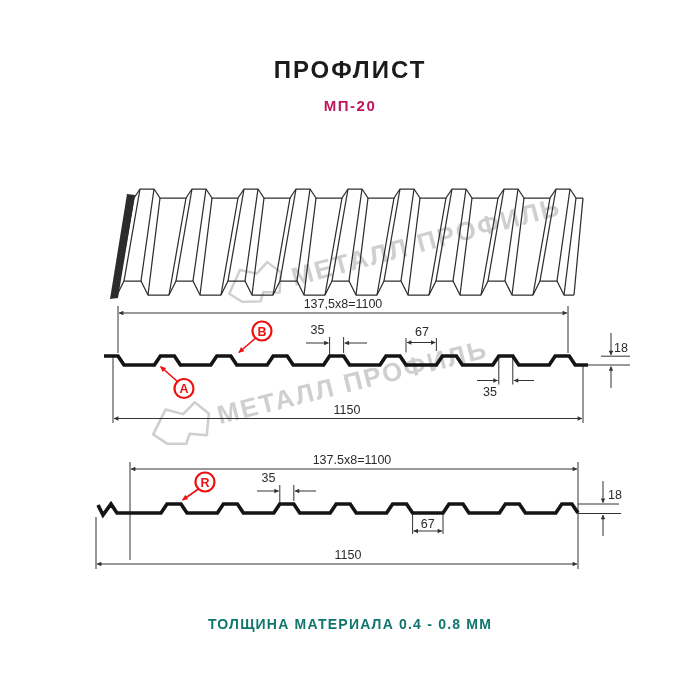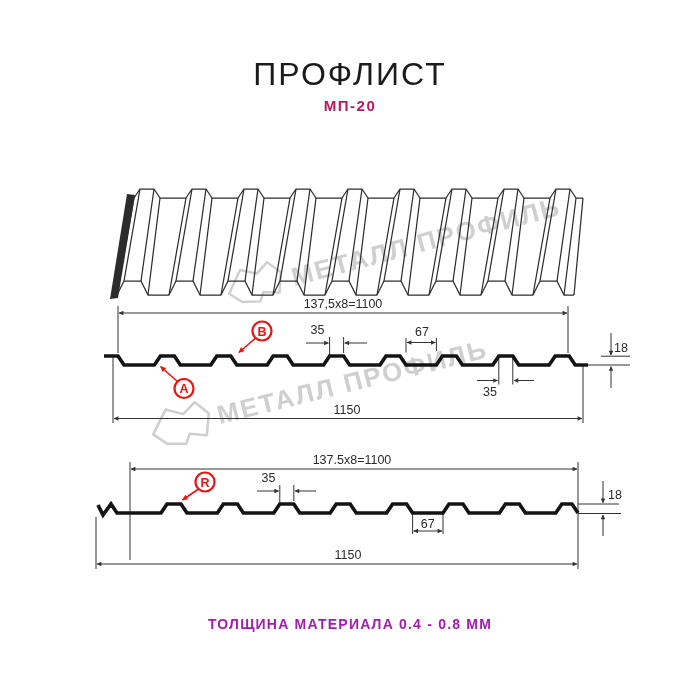--- a/index.html
+++ b/index.html
@@ -5,30 +5,30 @@
   html,body{margin:0;padding:0;}
   body{
     width:700px;height:700px;position:relative;overflow:hidden;
     background:#ffffff;
     font-family:"Liberation Sans", sans-serif;
   }
   .abs{position:absolute;}
   
   .title{
     left:0;top:56px;width:700px;text-align:center;
-    font-size:32px;font-weight:normal;letter-spacing:2px;color:#1b1b1b;
+    font-size:24px;font-weight:bold;letter-spacing:2px;color:#1b1b1b;
   }
   .subtitle{
     left:0;top:97px;width:700px;text-align:center;
     font-size:15px;font-weight:bold;letter-spacing:1.5px;color:#be185d;
   }
   
   .footer{
     left:0;top:616px;width:700px;text-align:center;
-    font-size:14px;font-weight:bold;letter-spacing:1.2px;color:#a21caf;
+    font-size:14px;font-weight:bold;letter-spacing:1.2px;color:#0f766e;
   }
   
   .wm-text{
     white-space:nowrap;color:#cfcfcf;font-weight:bold;
     font-size:26px;letter-spacing:2px;
     transform-origin:0 0;
   }
   .wm1t{left:288px;top:263px;transform:rotate(-15deg);}
   .wm2t{left:214px;top:401px;transform:rotate(-14deg);}
   .wm-logo{transform-origin:50% 50%;}

